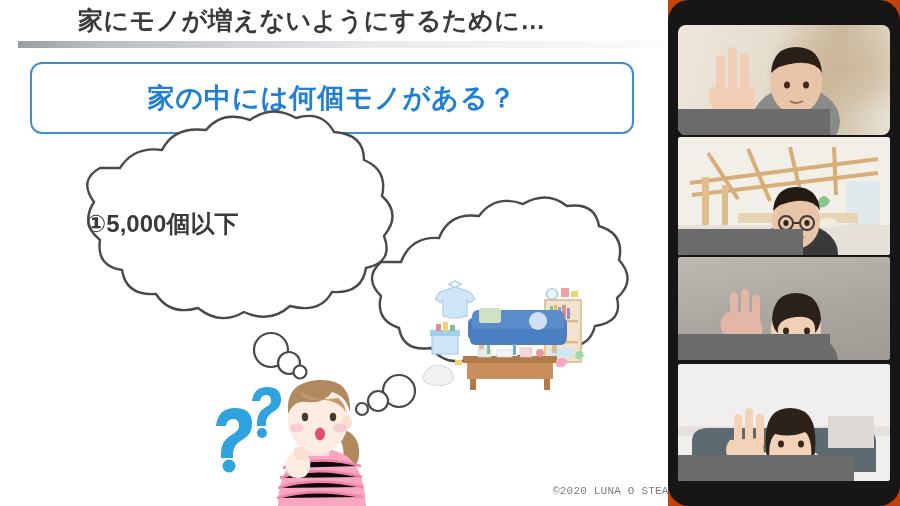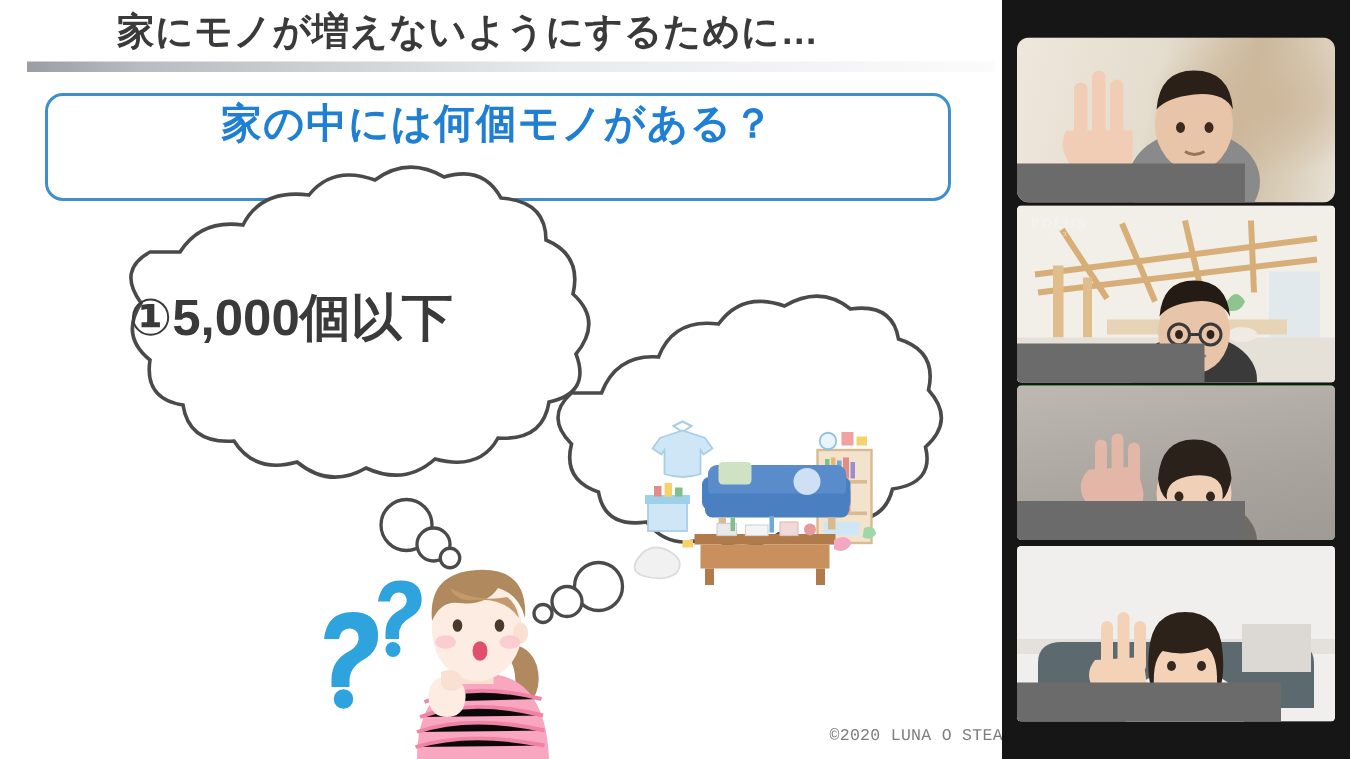--- a/index.html
+++ b/index.html
@@ -18,45 +18,46 @@
     letter-spacing:0.5px;white-space:nowrap;
   }
   .title-rule{
     position:absolute;left:18px;top:41px;width:645px;height:7px;
     background:linear-gradient(to right,#9a9da1 0%,#b9bcc0 12%,#e9eaec 55%,#fbfbfc 100%);
   }
 
   .question-box{
     position:absolute;left:30px;top:62px;width:600px;height:68px;
     border:2px solid #3e8fcc;border-radius:12px;background:#fff;
-    display:flex;align-items:flex-start;justify-content:center;
+    display:flex;align-items:center;justify-content:center;
   }
   .question-text{
     font-size:27px;font-weight:bold;color:#1e7fd4;letter-spacing:1px;white-space:nowrap;
   }
 
   
   .art{position:absolute;left:0;top:0;width:668px;height:506px;}
 
   .options{
-    position:absolute;left:86px;top:190px;
-    font-size:34px;font-weight:bold;color:#3a3a3a;line-height:1.33;
+    position:absolute;left:86px;top:208px;
+    font-size:24px;font-weight:bold;color:#3a3a3a;line-height:1.33;
     letter-spacing:0px;white-space:nowrap;
   }
   .options div{margin:0;padding:0;}
 
   .copyright{
     position:absolute;left:553px;top:485px;
     font-size:11px;color:#7d7d7d;letter-spacing:0.2px;white-space:nowrap;font-family:Liberation Mono, monospace;
   }
 
   
   .video-panel{
     position:absolute;left:668px;top:0;width:232px;height:506px;
     background:#161616;
+    border-radius:21px;
   }
   .tile{position:absolute;left:10px;width:212px;overflow:hidden;background:#2a2a2a;border-radius:3px;}
   .tile .bg{position:absolute;inset:0;}
   .tile.active{outline:2px solid #4ed94e;outline-offset:-2px;}
   .namebar{position:absolute;left:0;bottom:0;height:26px;background:#6b6b6b;}
 
   
   #tile1{top:25px;height:110px;border-radius:8px;}
   #tile1 .bg{background:
      radial-gradient(ellipse 60% 70% at 78% 40%, #cdb79a 0%, rgba(205,183,154,0) 62%),

